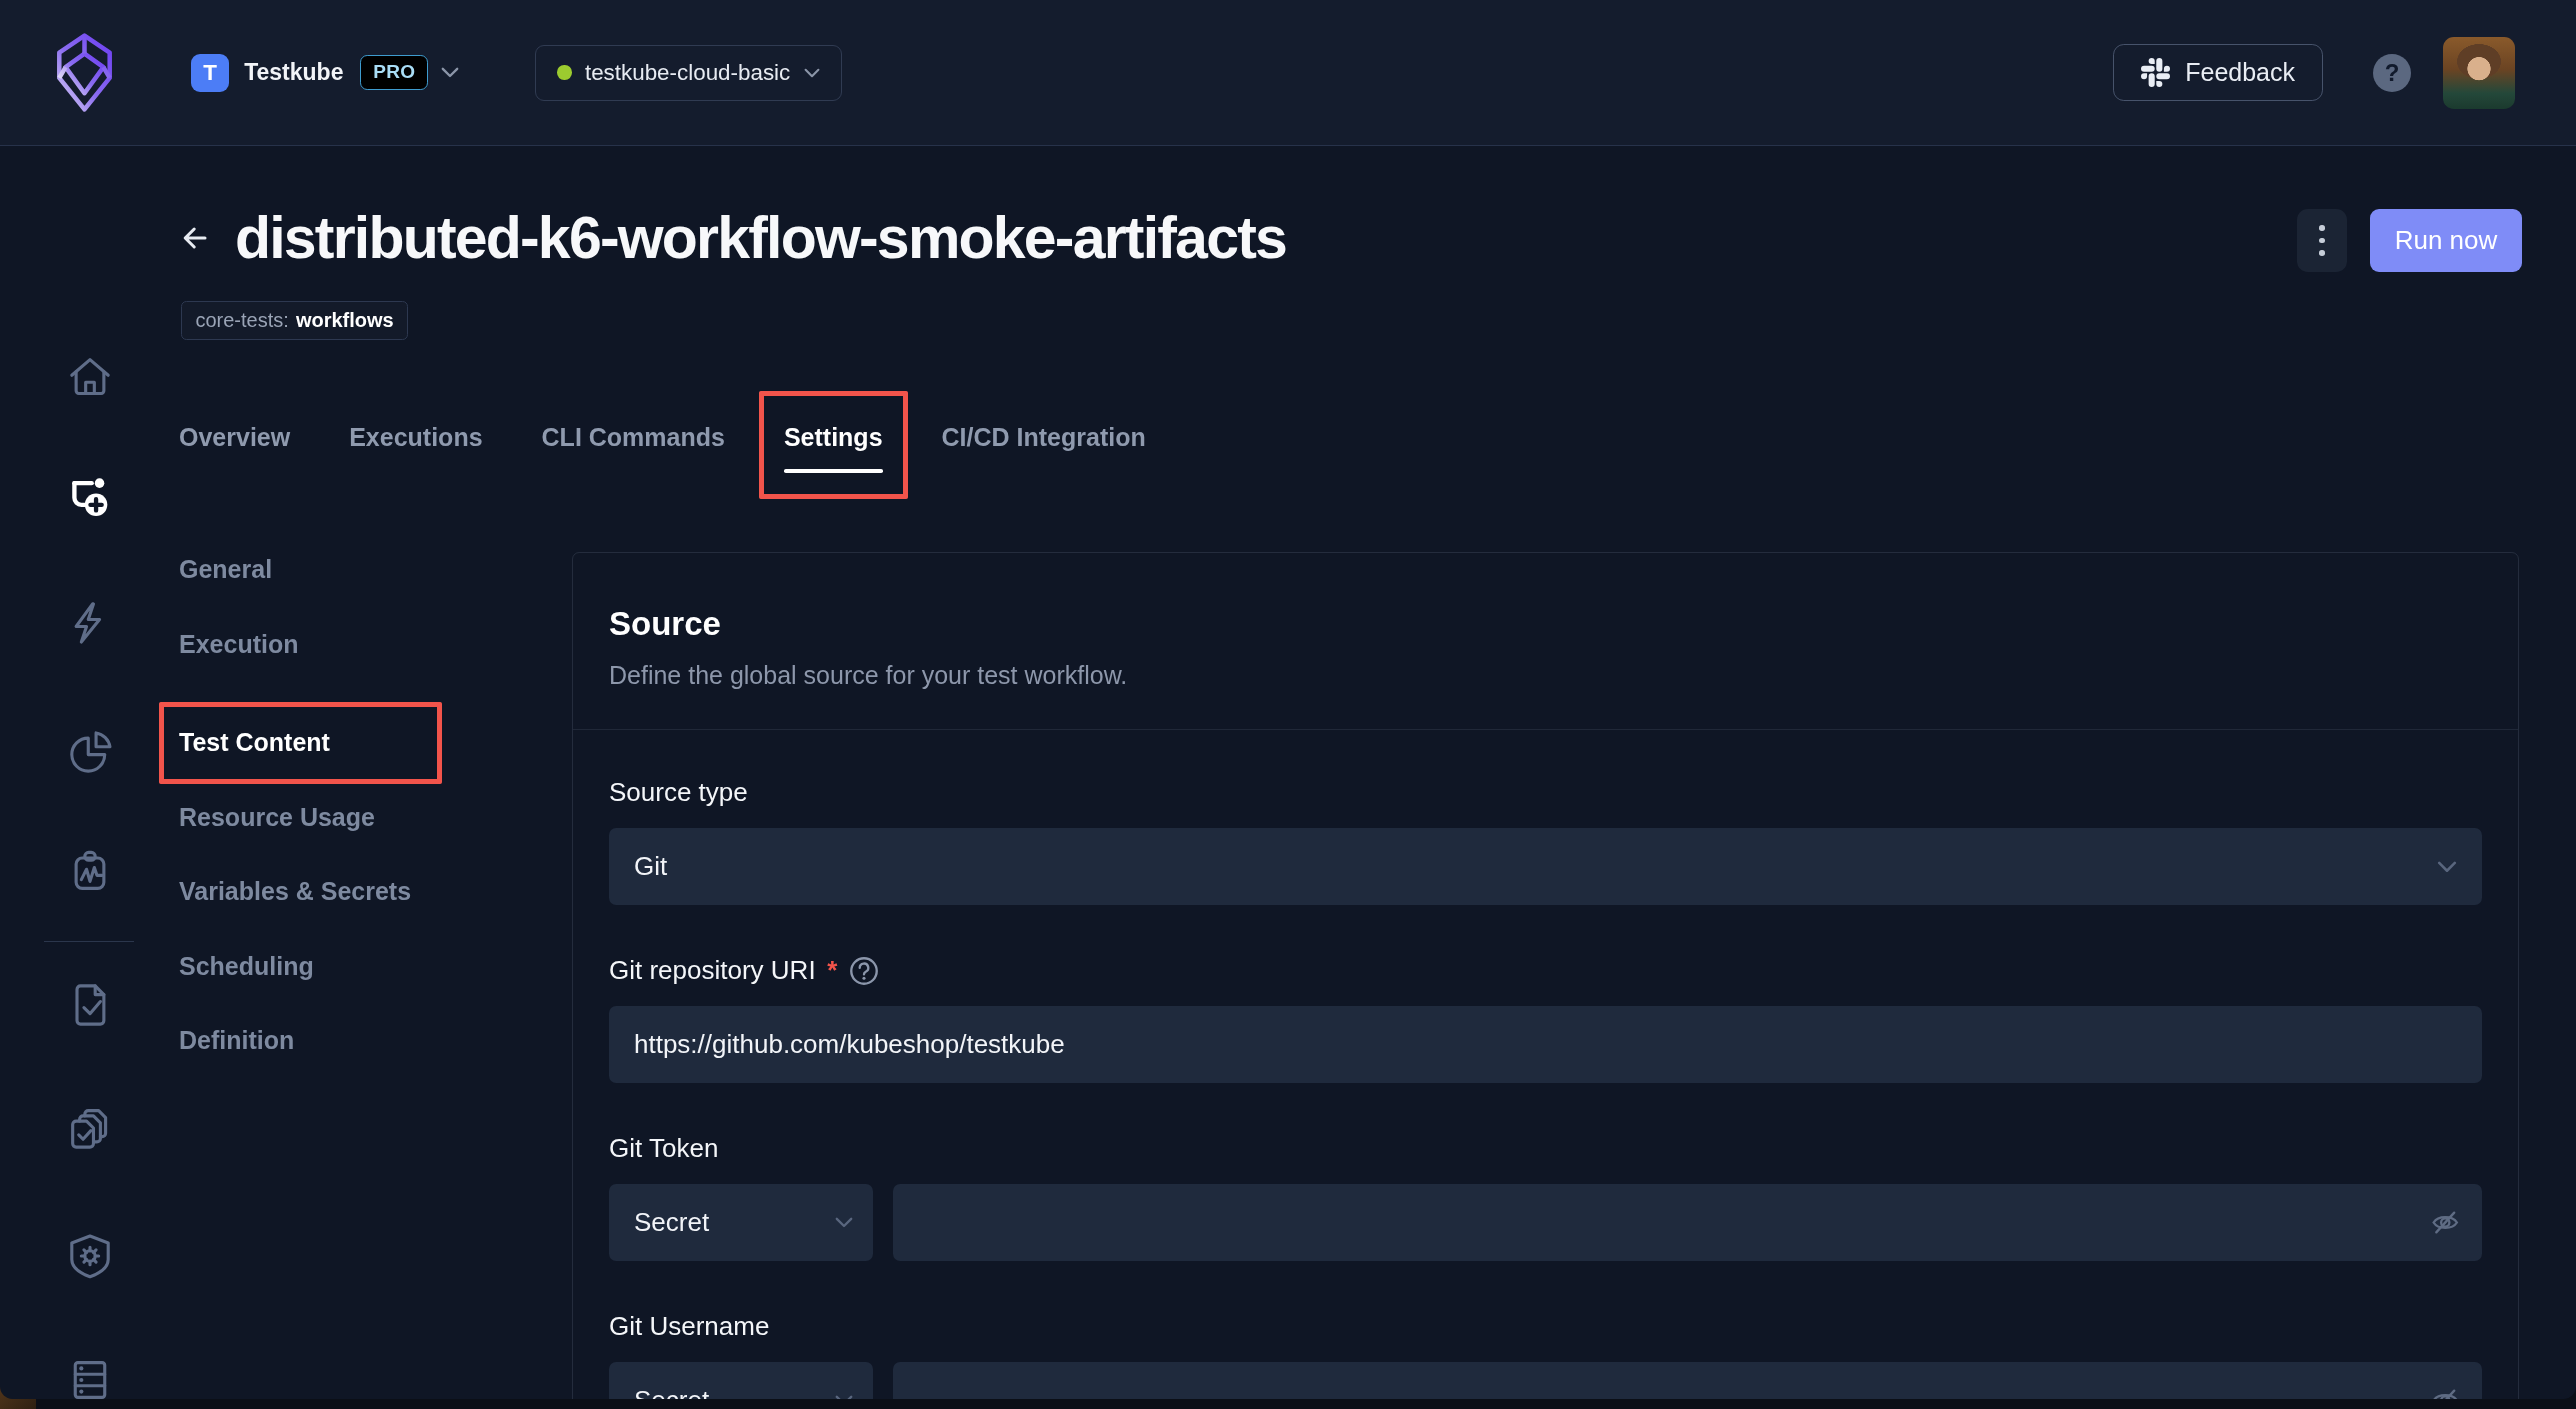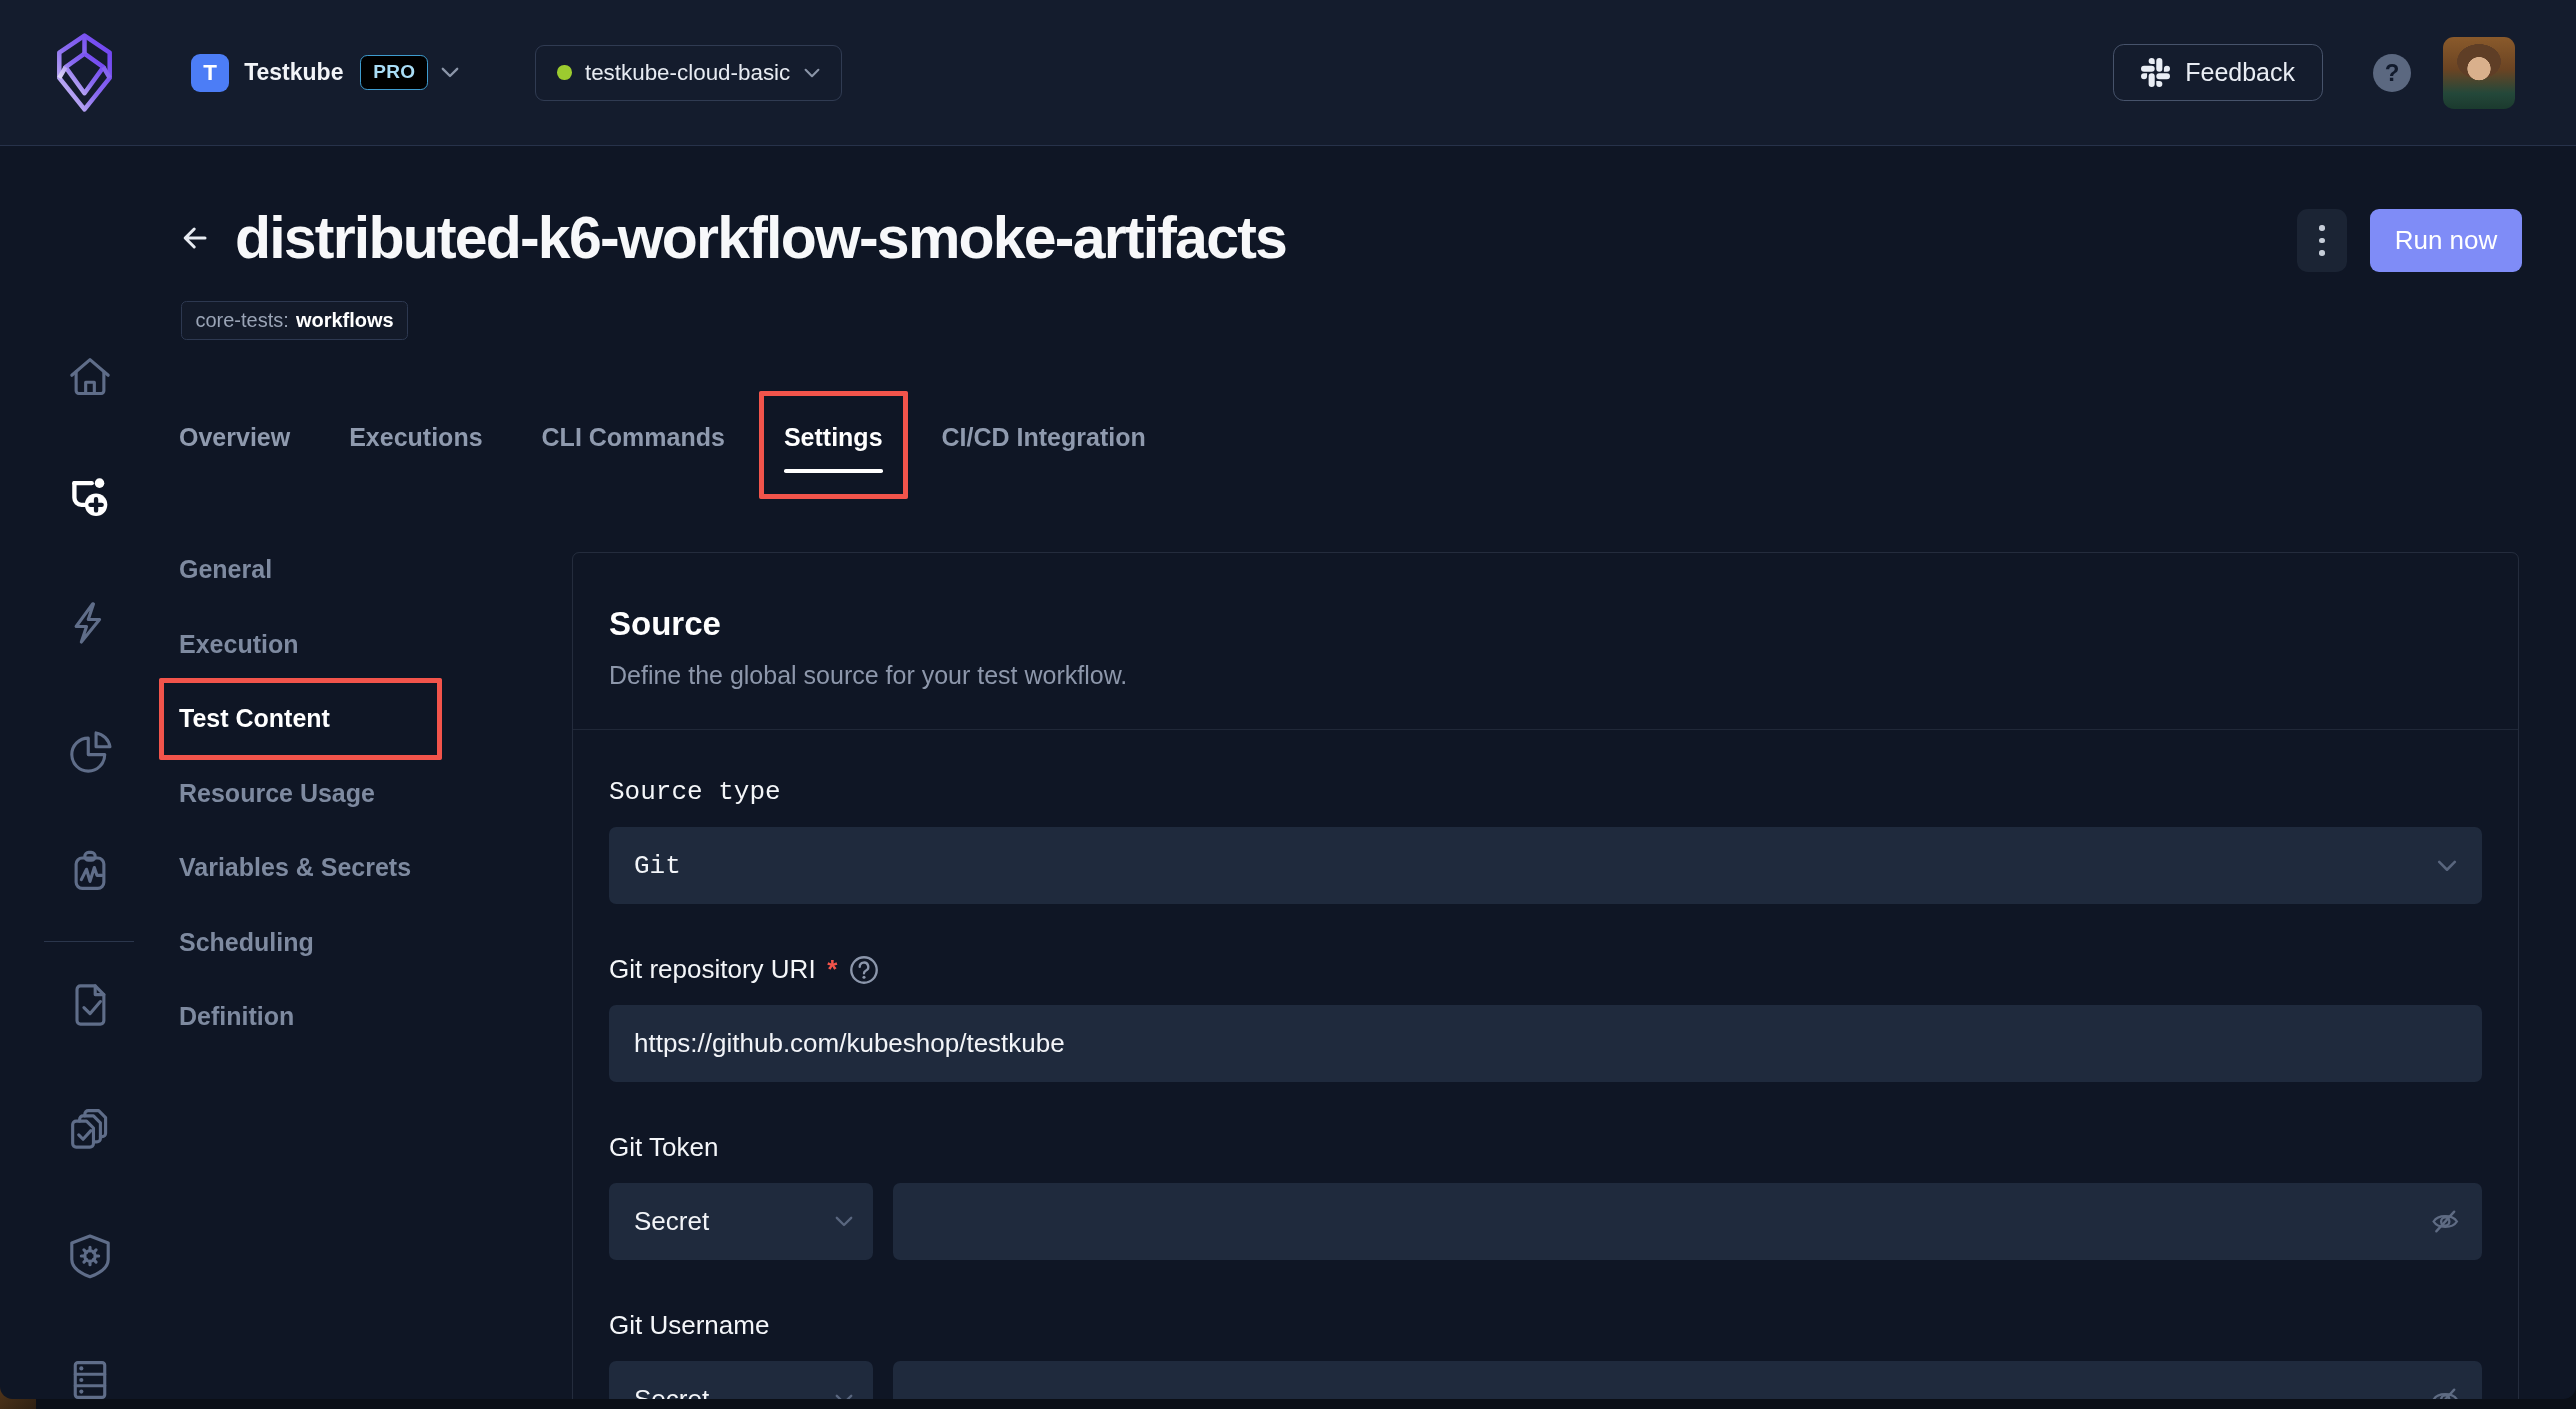--- a/index.html
+++ b/index.html
@@ -68,31 +68,31 @@
     color:#8f9aae; line-height:32px; font-family:"Liberation Sans",sans-serif; white-space:nowrap; }
   .tab.active { color:#fff; }
   .tab.active::after { content:''; position:absolute; left:0; right:0; bottom:-20px; height:4.5px; background:#fff; border-radius:1.8px; }
   .annot { position:absolute; border:5.4px solid #f2544b; border-radius:1.8px; pointer-events:none; z-index:5; }
   .annot-settings { left:-25px; right:-25px; top:-30.5px; height:108px; }
 
   
   .subnav { position:absolute; left:179px; top:554px; display:flex; flex-direction:column; gap:44px; }
   .subnav a { position:relative; text-decoration:none; color:#7e8aa0; font-size:25px; font-weight:700;
     line-height:30.5px; cursor:pointer; white-space:nowrap; }
-  .subnav a.active { color:#fff; }
+  .subnav a.active { color:#fff;margin-top:24px; }
   .annot-testcontent { left:-20px; right:-30.5px; top:-25px; height:82px; }
 
   
   .card { position:absolute; left:572px; top:552px; width:1947px; height:986px;
     border:0.9px solid rgba(148,163,184,0.16); border-radius:7.2px; padding:52px 36px 0; }
   .card-title { color:#fff; font-size:33px; font-weight:600; }
   .card-sub { margin-top:18px; color:#8d97ab; font-size:25px; }
   .card-divider { margin:39px -36px 0; border-top:0.9px solid rgba(148,163,184,0.13); }
   .group { margin-top:50px; }
-  .group.first { margin-top:47px;font-family:Liberation Mono, monospace; }
+  .group.first { margin-top:47px; }
   .field-label-row { display:flex; align-items:center; gap:11.7px; }
   .field-label { color:#f4f6f9; font-size:26px; font-weight:500; }
   .req { color:#f2544b; font-size:26px; font-weight:600; }
   .fld { margin-top:20px; height:77px; background:#1f2a3d; border-radius:7.2px; display:flex;
     align-items:center; padding:0 25px; }
   .select-fld { justify-content:space-between; cursor:pointer; }
   .fld-text { color:#f2f4f8; font-size:26px; }
   .txt-input { width:100%; height:100%; background:transparent; border:none; outline:none;
     color:#f2f4f8; font-size:26px; font-family:"Liberation Sans",sans-serif; }
   .secret-row { margin-top:20px; display:flex; gap:20px; }

